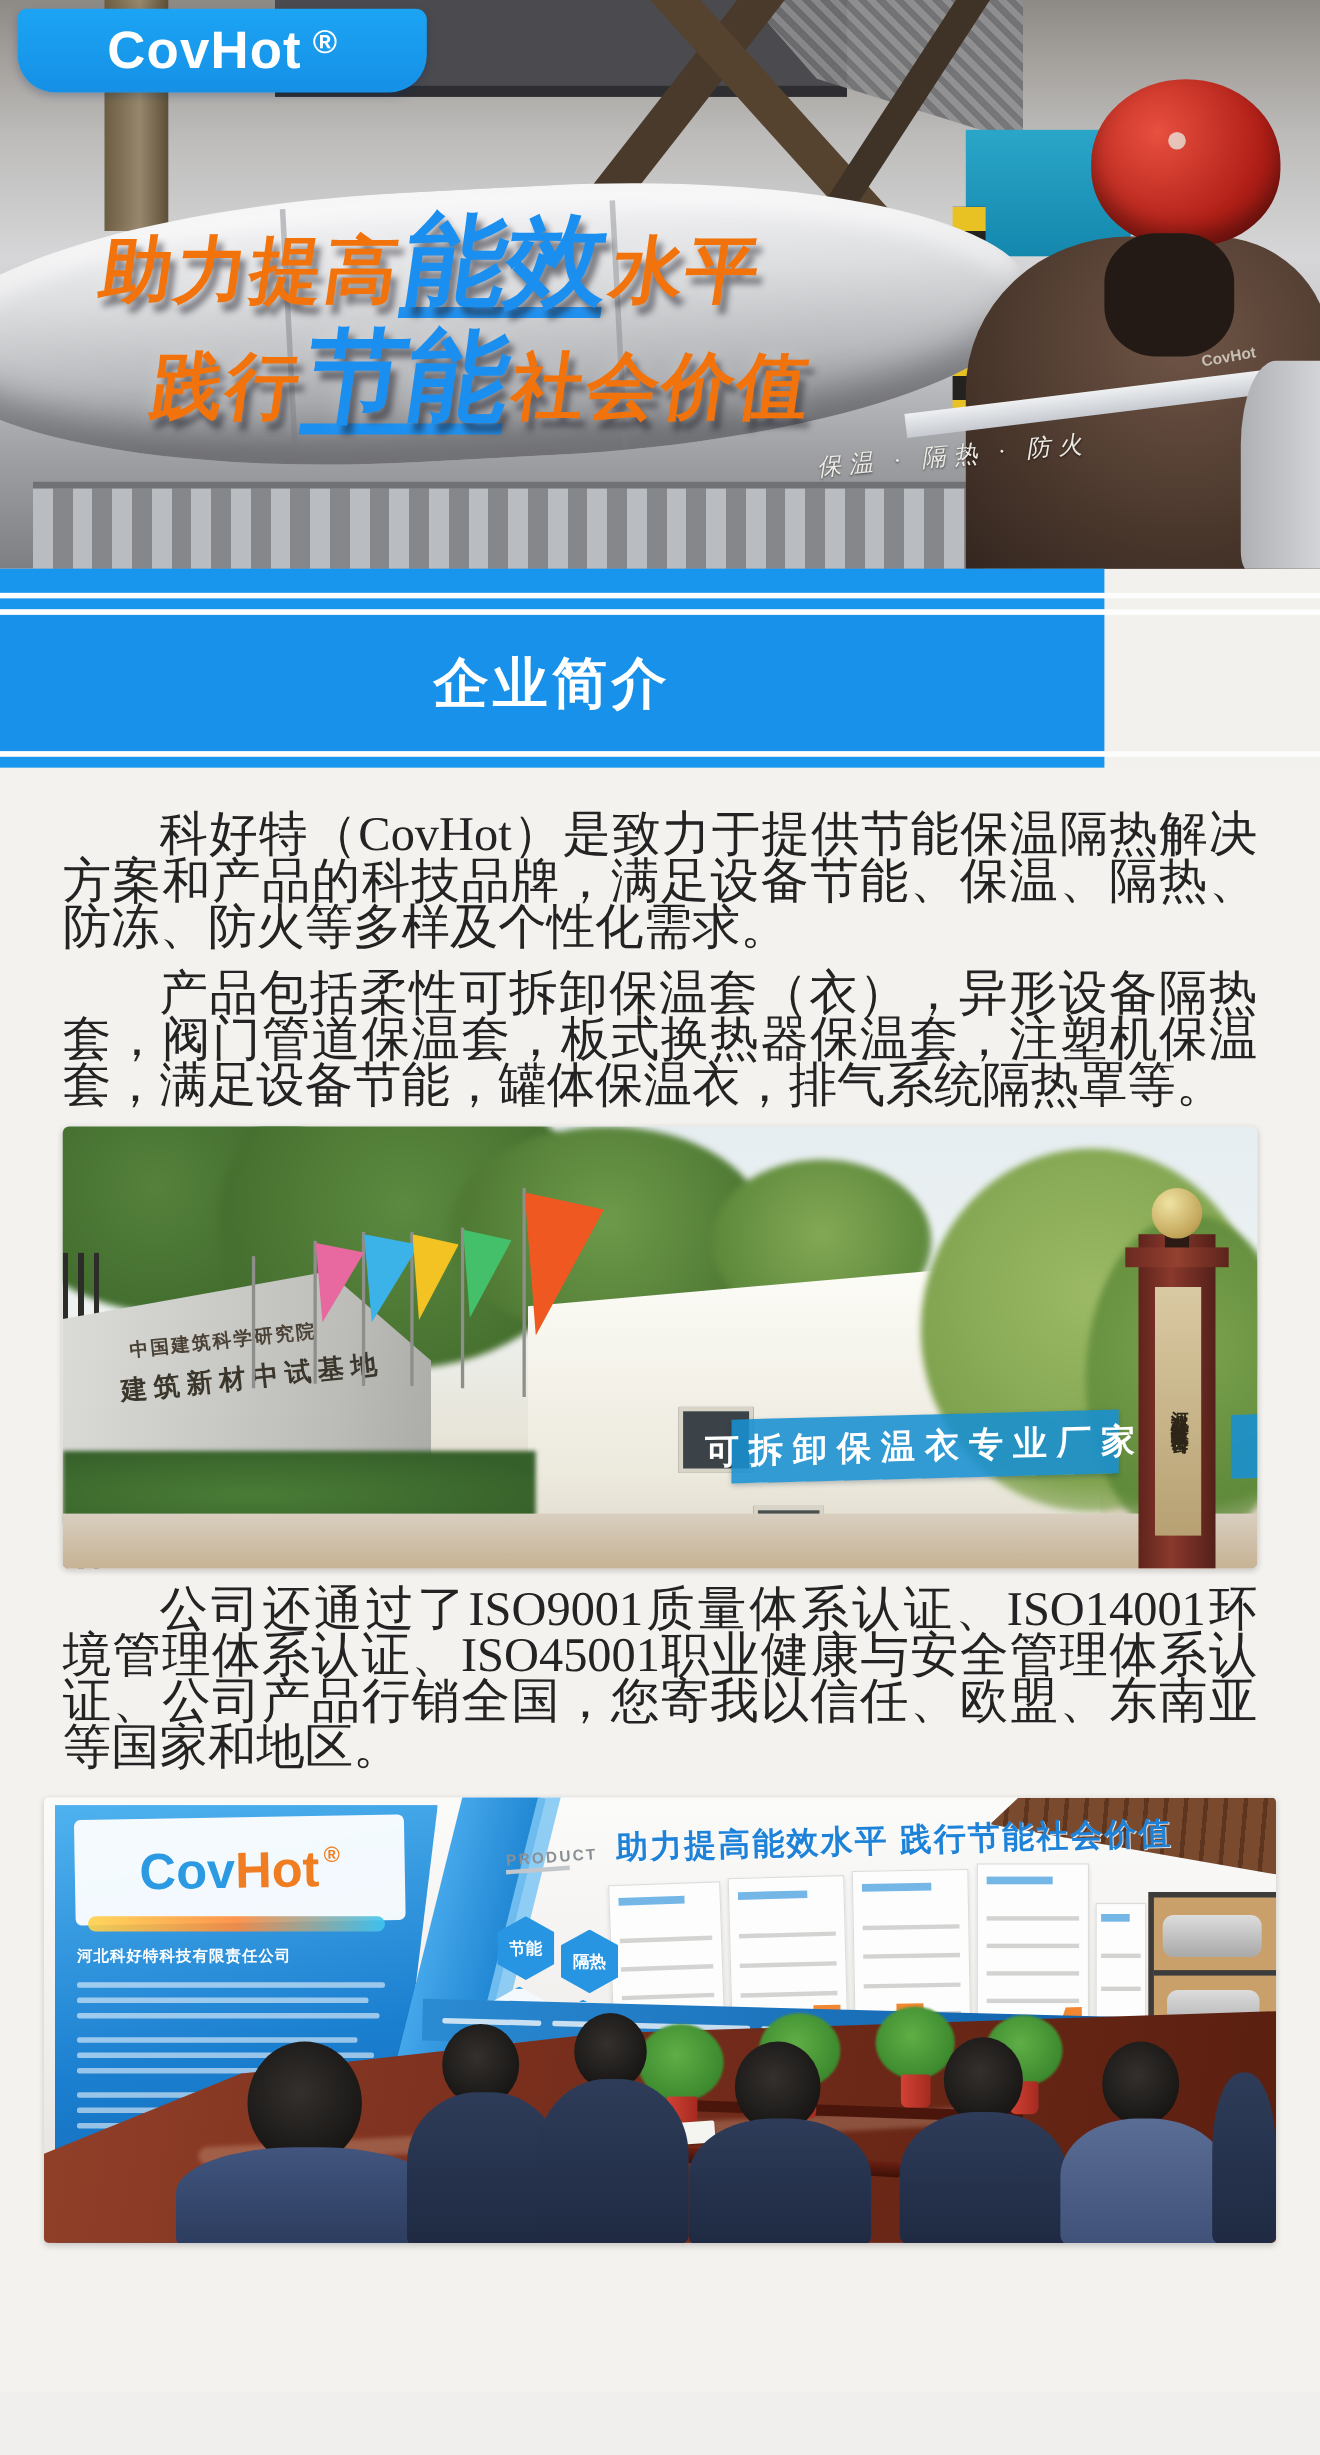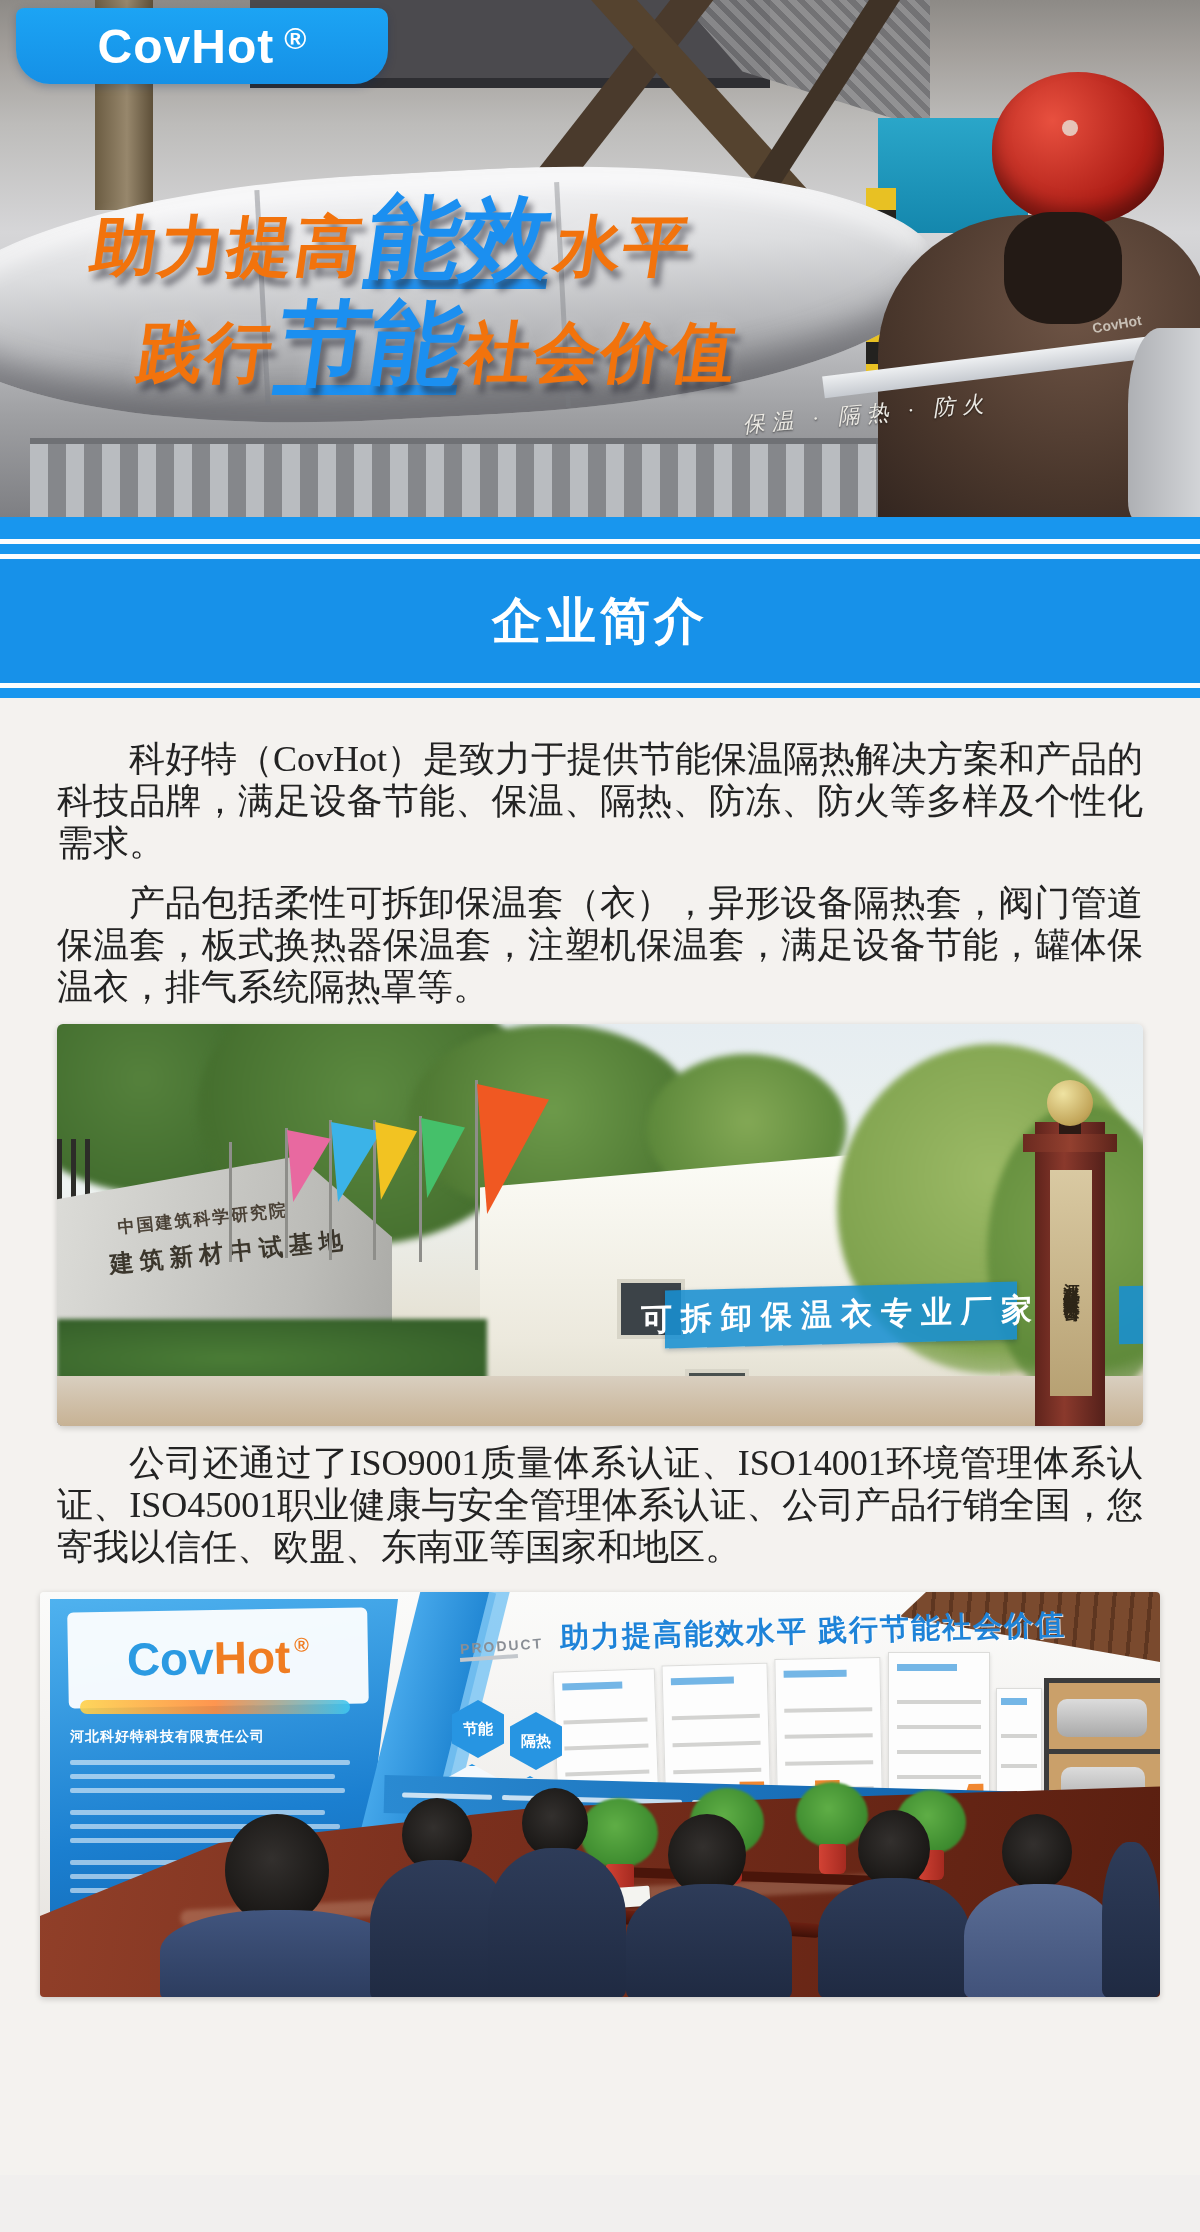--- a/index.html
+++ b/index.html
@@ -54,33 +54,33 @@
 
   .hl{position:absolute;z-index:20;white-space:nowrap;transform:skewX(-8deg);font-weight:900;
       text-shadow:6px 8px 6px rgba(32,32,44,.55), 0 0 18px rgba(255,255,255,.25);}
   .hl1{left:92px;top:196px;}
   .hl2{left:138px;top:302px;}
   .hl .org{color:#f2730c;font-size:66px;letter-spacing:2px;vertical-align:baseline;}
   .hl .blu{color:#1b8ff0;font-size:92px;letter-spacing:0;display:inline-block;line-height:.9;
            border-bottom:10px solid #1b8ff0;margin:0 4px -6px 4px;}
 
   
-  .stripe{left:0;width:1200px;background:#1896ee;}
+  .stripe{left:0;width:1004px;background:#1896ee;}
   .s1{top:517px;height:22px;}
   .s2{top:544px;height:10px;}
   .banner{top:559px;height:124px;background:#1791e9;display:flex;align-items:center;justify-content:center;}
   .banner h1{margin:0;color:#fff;font-size:50px;font-weight:700;letter-spacing:4px;}
   .s3{top:688px;height:10px;}
   .wgap{left:0;width:1200px;background:#fdfdfd;}
   .g1{top:539px;height:5px;} .g2{top:554px;height:5px;} .g3{top:683px;height:5px;}
 
   
   .content{position:absolute;left:0;top:698px;width:1200px;height:1534px;background:#f4f2ef;}
   .content p{margin:0 57px;font-family:"Liberation Serif","DejaVu Serif",serif;color:#232323;
-             font-size:36px;line-height:42px;text-indent:2em;text-align:justify;}
+             font-size:44px;line-height:42px;text-indent:2em;text-align:justify;}
   .p1{padding-top:40px;}
   .p2{margin-top:18px !important;}
   .p3{margin-top:52px !important;}
   .p4{margin-top:16px !important;}
 
   
   .photo1{position:relative;width:1086px;height:402px;margin:16px auto 0;border-radius:6px;overflow:hidden;
           background:linear-gradient(180deg,#e6edf1 0%,#eef3f2 40%,#e7e4d8 70%,#d6c9b2 100%);box-shadow:0 2px 6px rgba(0,0,0,.18);}
   .tree{position:absolute;border-radius:50%;filter:blur(3px);}
   .tr1{left:-50px;top:-40px;width:300px;height:210px;background:radial-gradient(circle at 45% 45%,#55813c,#3f6a2c 70%,transparent 100%);}

